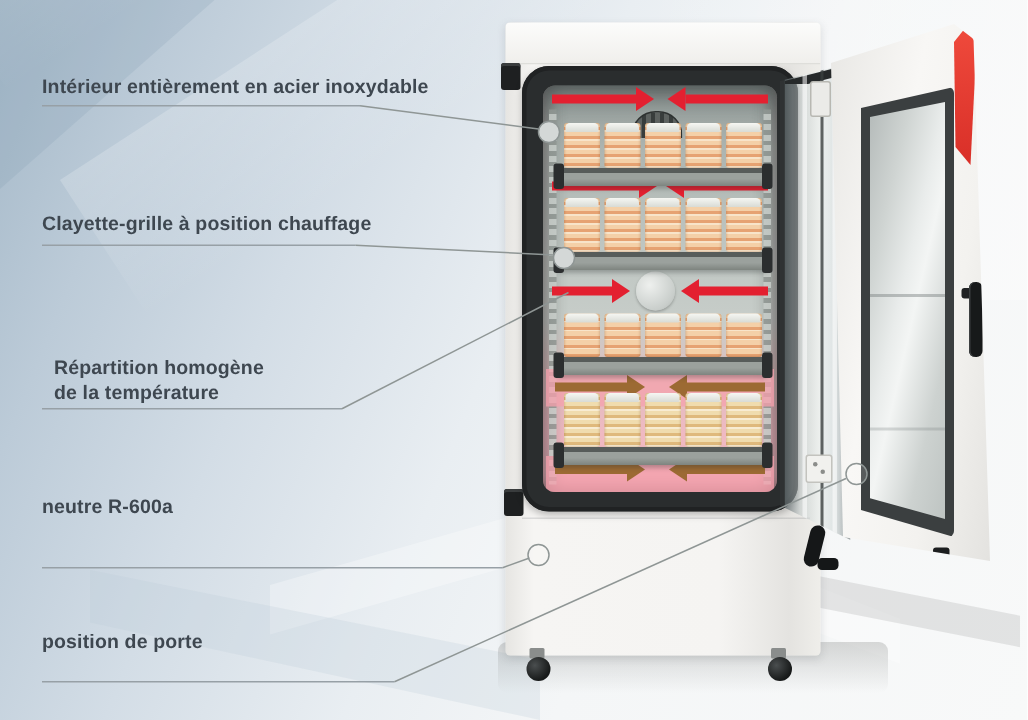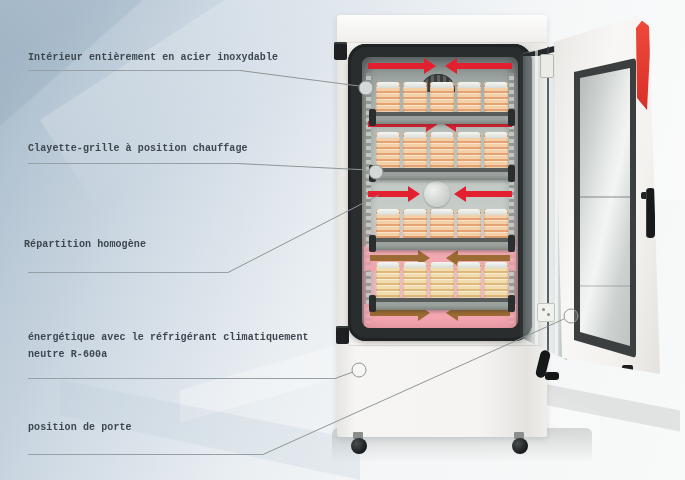--- a/index.html
+++ b/index.html
@@ -16,21 +16,21 @@
   .w2{left:40px;top:120px;width:520px;height:110px;transform:rotate(-33deg);transform-origin:left top;
       background:linear-gradient(rgba(255,255,255,.20),rgba(255,255,255,0));}
   .w3{left:0;top:0;width:260px;height:180px;clip-path:polygon(0 0,55% 0,0 70%);
       background:rgba(120,148,172,.18);}
   .w4{left:180px;top:330px;width:420px;height:150px;clip-path:polygon(0 40%,50% 0,100% 55%,100% 75%,50% 22%,0 62%);
       background:rgba(255,255,255,.30);}
   .w5{left:60px;top:380px;width:300px;height:100px;clip-path:polygon(0 0,100% 60%,100% 100%,0 35%);
       background:rgba(186,202,216,.25);}
   .w6{left:420px;top:0;width:265px;height:200px;background:linear-gradient(100deg,rgba(255,255,255,0),rgba(255,255,255,.35));}
   
-  .label{position:absolute;color:#3e4750;font-size:10px;font-weight:700;line-height:17px;letter-spacing:.1px;width:330px;font-family:Liberation Mono, monospace;}
+  .label{position:absolute;color:#3e4750;font-size:13px;font-weight:700;line-height:17px;letter-spacing:.1px;width:330px;}
   .uline{position:absolute;height:1px;background:#97a0a6;}
   #callout-svg{position:absolute;left:0;top:0;z-index:40;pointer-events:none;}
   
   .shadow-a{left:332px;top:428px;width:260px;height:34px;background:linear-gradient(rgba(138,140,138,.32),rgba(220,220,218,0));border-radius:6px;}
   .shadow-b{left:520px;top:372px;width:160px;height:70px;clip-path:polygon(0 10%,100% 55%,100% 85%,0 40%);background:rgba(150,152,150,.22);}
   
   .cabinet-body{left:337px;top:15px;width:210px;height:422px;border-radius:3px;
     background:linear-gradient(90deg,#e6e5e2 0%,#f6f5f3 9%,#f5f4f2 68%,#e4e3e0 90%,#efeeea 100%);
     box-shadow:0 2px 6px rgba(90,95,100,.18);}
   .cabinet-top{left:337px;top:15px;width:210px;height:27px;border-radius:3px 3px 0 0;
@@ -225,27 +225,27 @@
   <div class="label" style="left:28px;top:49px;">
     <div>Intérieur entièrement en acier inoxydable</div>
   </div>
   <div class="uline" style="left:28px;top:70px;width:212px;"></div>
 
   <div class="label" style="left:28px;top:140px;">
     <div>Clayette-grille à position chauffage</div>
   </div>
   <div class="uline" style="left:28px;top:163px;width:209px;"></div>
 
-  <div class="label" style="left:24px;top:236px;">
+  <div class="label" style="left:36px;top:236px;">
     <div>Répartition homogène</div>
+    <div>de la température</div>
   </div>
   <div class="uline" style="left:28px;top:272px;width:200px;"></div>
 
   <div class="label" style="left:28px;top:329px;">
-    <div>énergétique avec le réfrigérant climatiquement</div>
     <div>neutre R-600a</div>
   </div>
   <div class="uline" style="left:28px;top:378px;width:307px;"></div>
 
   <div class="label" style="left:28px;top:419px;">
     <div>position de porte</div>
   </div>
   <div class="uline" style="left:28px;top:454px;width:235px;"></div>
 
   <svg id="callout-svg" width="685" height="480">

